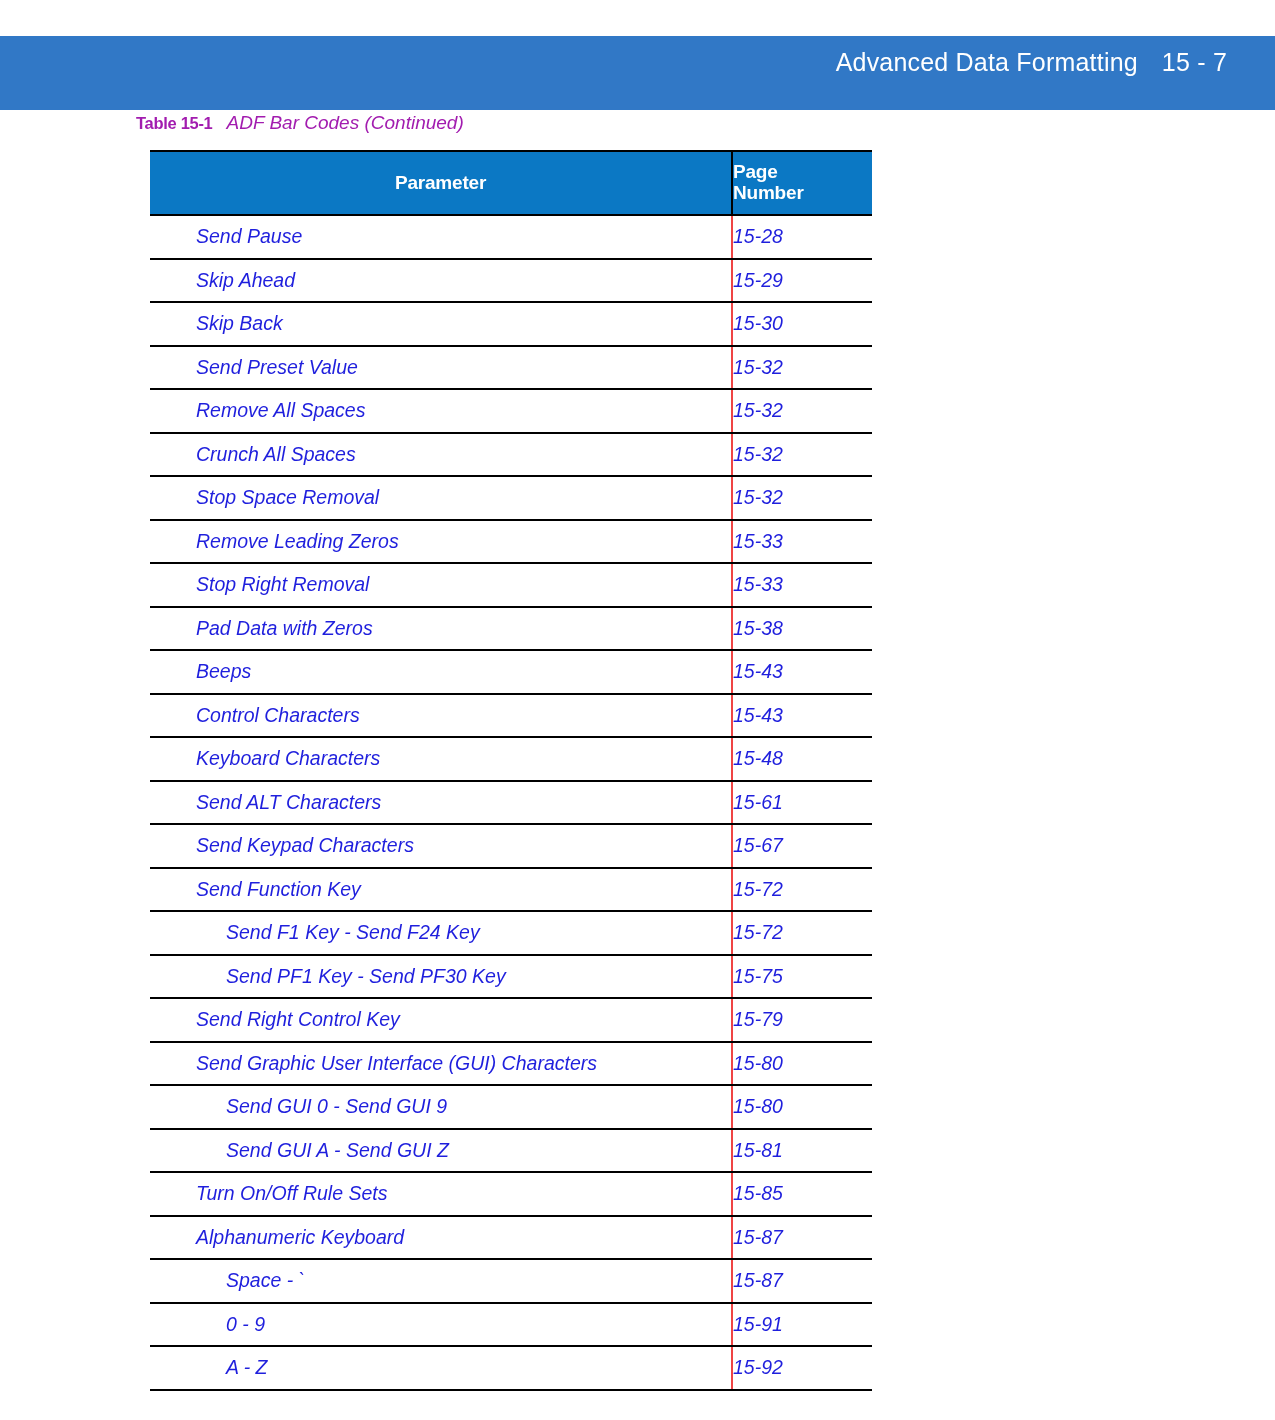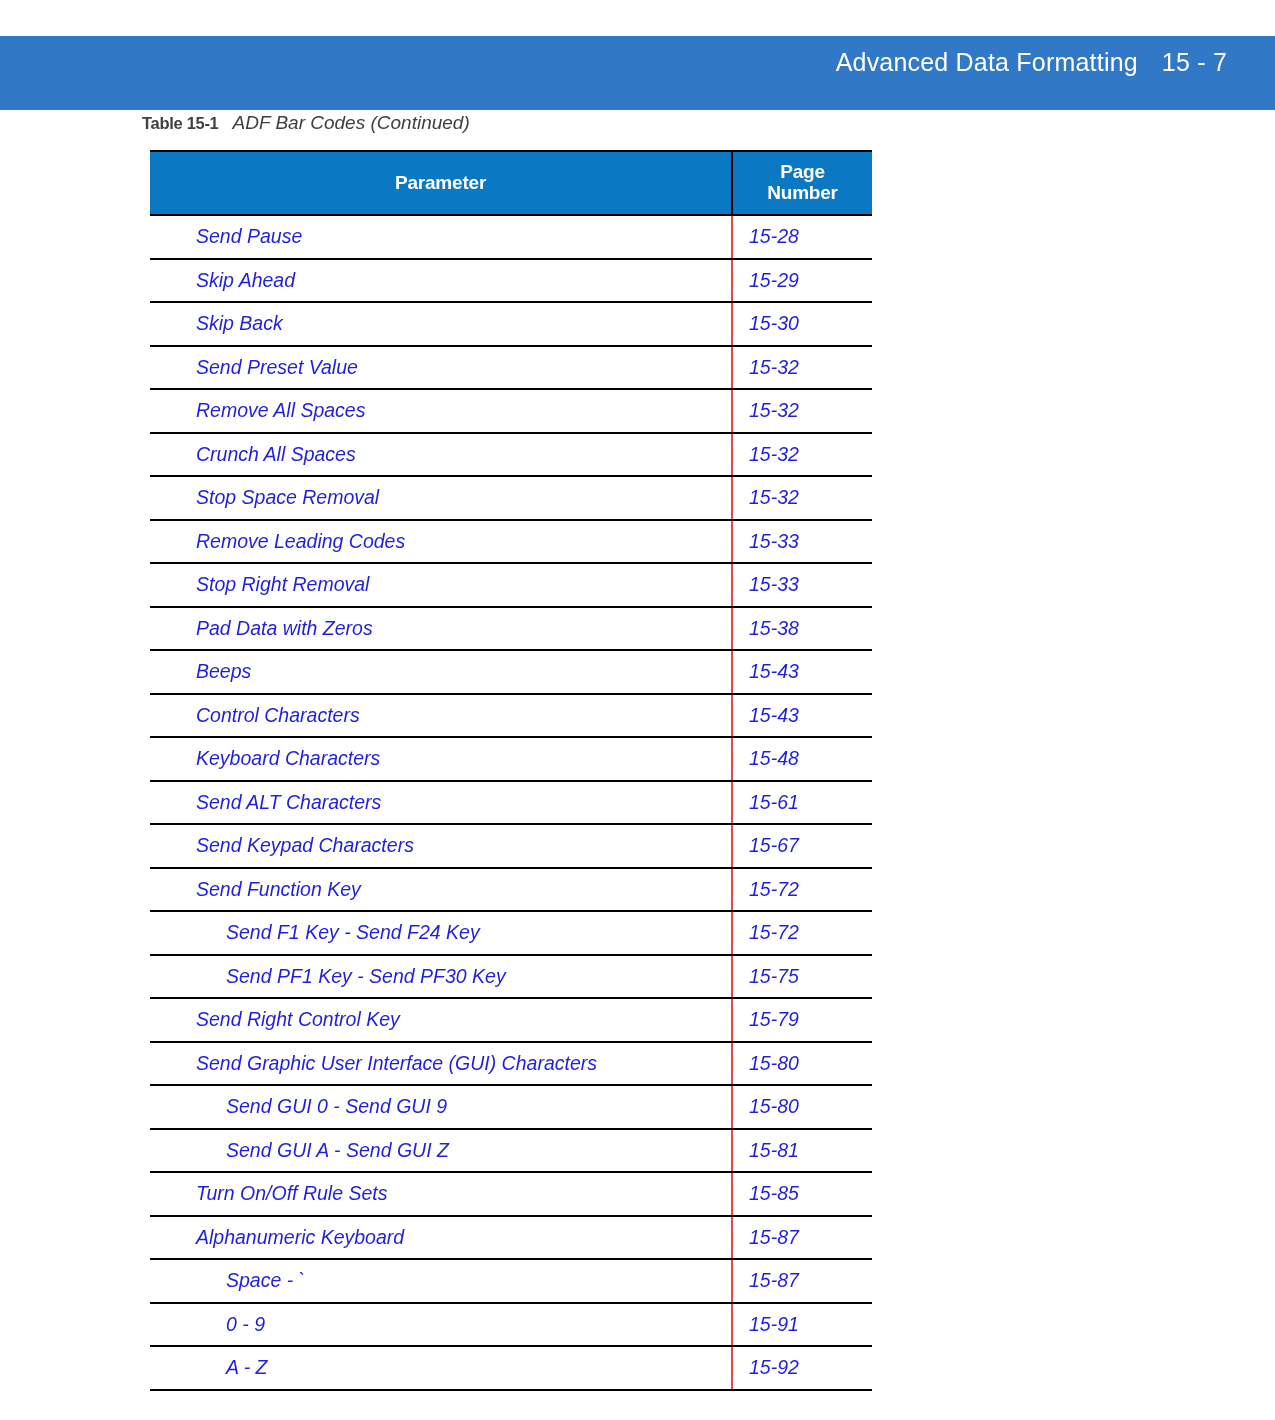--- a/index.html
+++ b/index.html
@@ -39,24 +39,24 @@
     font-weight: 500;
   }
   #page-header-text .hdr-page {
     font-weight: 500;
     margin-left: 24px;
   }
 
   
   #table-caption {
     position: absolute;
-    left: 142px;
+    left: 136px;
     top: 112px;
     font-size: 17.5px;
-    color: #404040;
+    color: #a21caf;
     white-space: nowrap;
   }
   #table-caption .cap-label {
     font-weight: bold;
     font-size: 16.5px;
     letter-spacing: -0.3px;
   }
   #table-caption .cap-title {
     font-style: italic;
     font-size: 19px;
@@ -86,21 +86,21 @@
     vertical-align: middle;
     border-top: 2.5px solid #000000;
     border-bottom: 2.5px solid #000000;
   }
   #adf-table thead th.th-param {
     text-align: center;
     border-right: 2.5px solid #000000;
     margin-top: 38px;
   }
   #adf-table thead th.th-page {
-    text-align: center;
+    text-align: left;
     line-height: 1.08;
   }
   #adf-table thead th.th-page .pg-l1,
   #adf-table thead th.th-page .pg-l2 {
     display: block;
   }
 
   #adf-table tbody td {
     height: 41.5px;
     padding: 0;
@@ -112,21 +112,21 @@
     white-space: nowrap;
   }
   #adf-table tbody td.td-param {
     padding-left: 46px;
     border-right: 2px solid #ef4444;
   }
   #adf-table tbody td.td-param.indent {
     padding-left: 76px;
   }
   #adf-table tbody td.td-page {
-    padding-left: 16px;
+    padding-left: 0;
     margin-left: 16px;
   }
 </style>
 </head>
 <body>
 
 <div id="page-header-band">
   <div id="page-header-text">
     <span class="hdr-title">Advanced Data Formatting</span><span class="hdr-page">15 - 7</span>
   </div>
@@ -173,21 +173,21 @@
       </tr>
       <tr>
         <td class="td-param">Crunch All Spaces</td>
         <td class="td-page">15-32</td>
       </tr>
       <tr>
         <td class="td-param">Stop Space Removal</td>
         <td class="td-page">15-32</td>
       </tr>
       <tr>
-        <td class="td-param">Remove Leading Codes</td>
+        <td class="td-param">Remove Leading Zeros</td>
         <td class="td-page">15-33</td>
       </tr>
       <tr>
         <td class="td-param">Stop Right Removal</td>
         <td class="td-page">15-33</td>
       </tr>
       <tr>
         <td class="td-param">Pad Data with Zeros</td>
         <td class="td-page">15-38</td>
       </tr>

